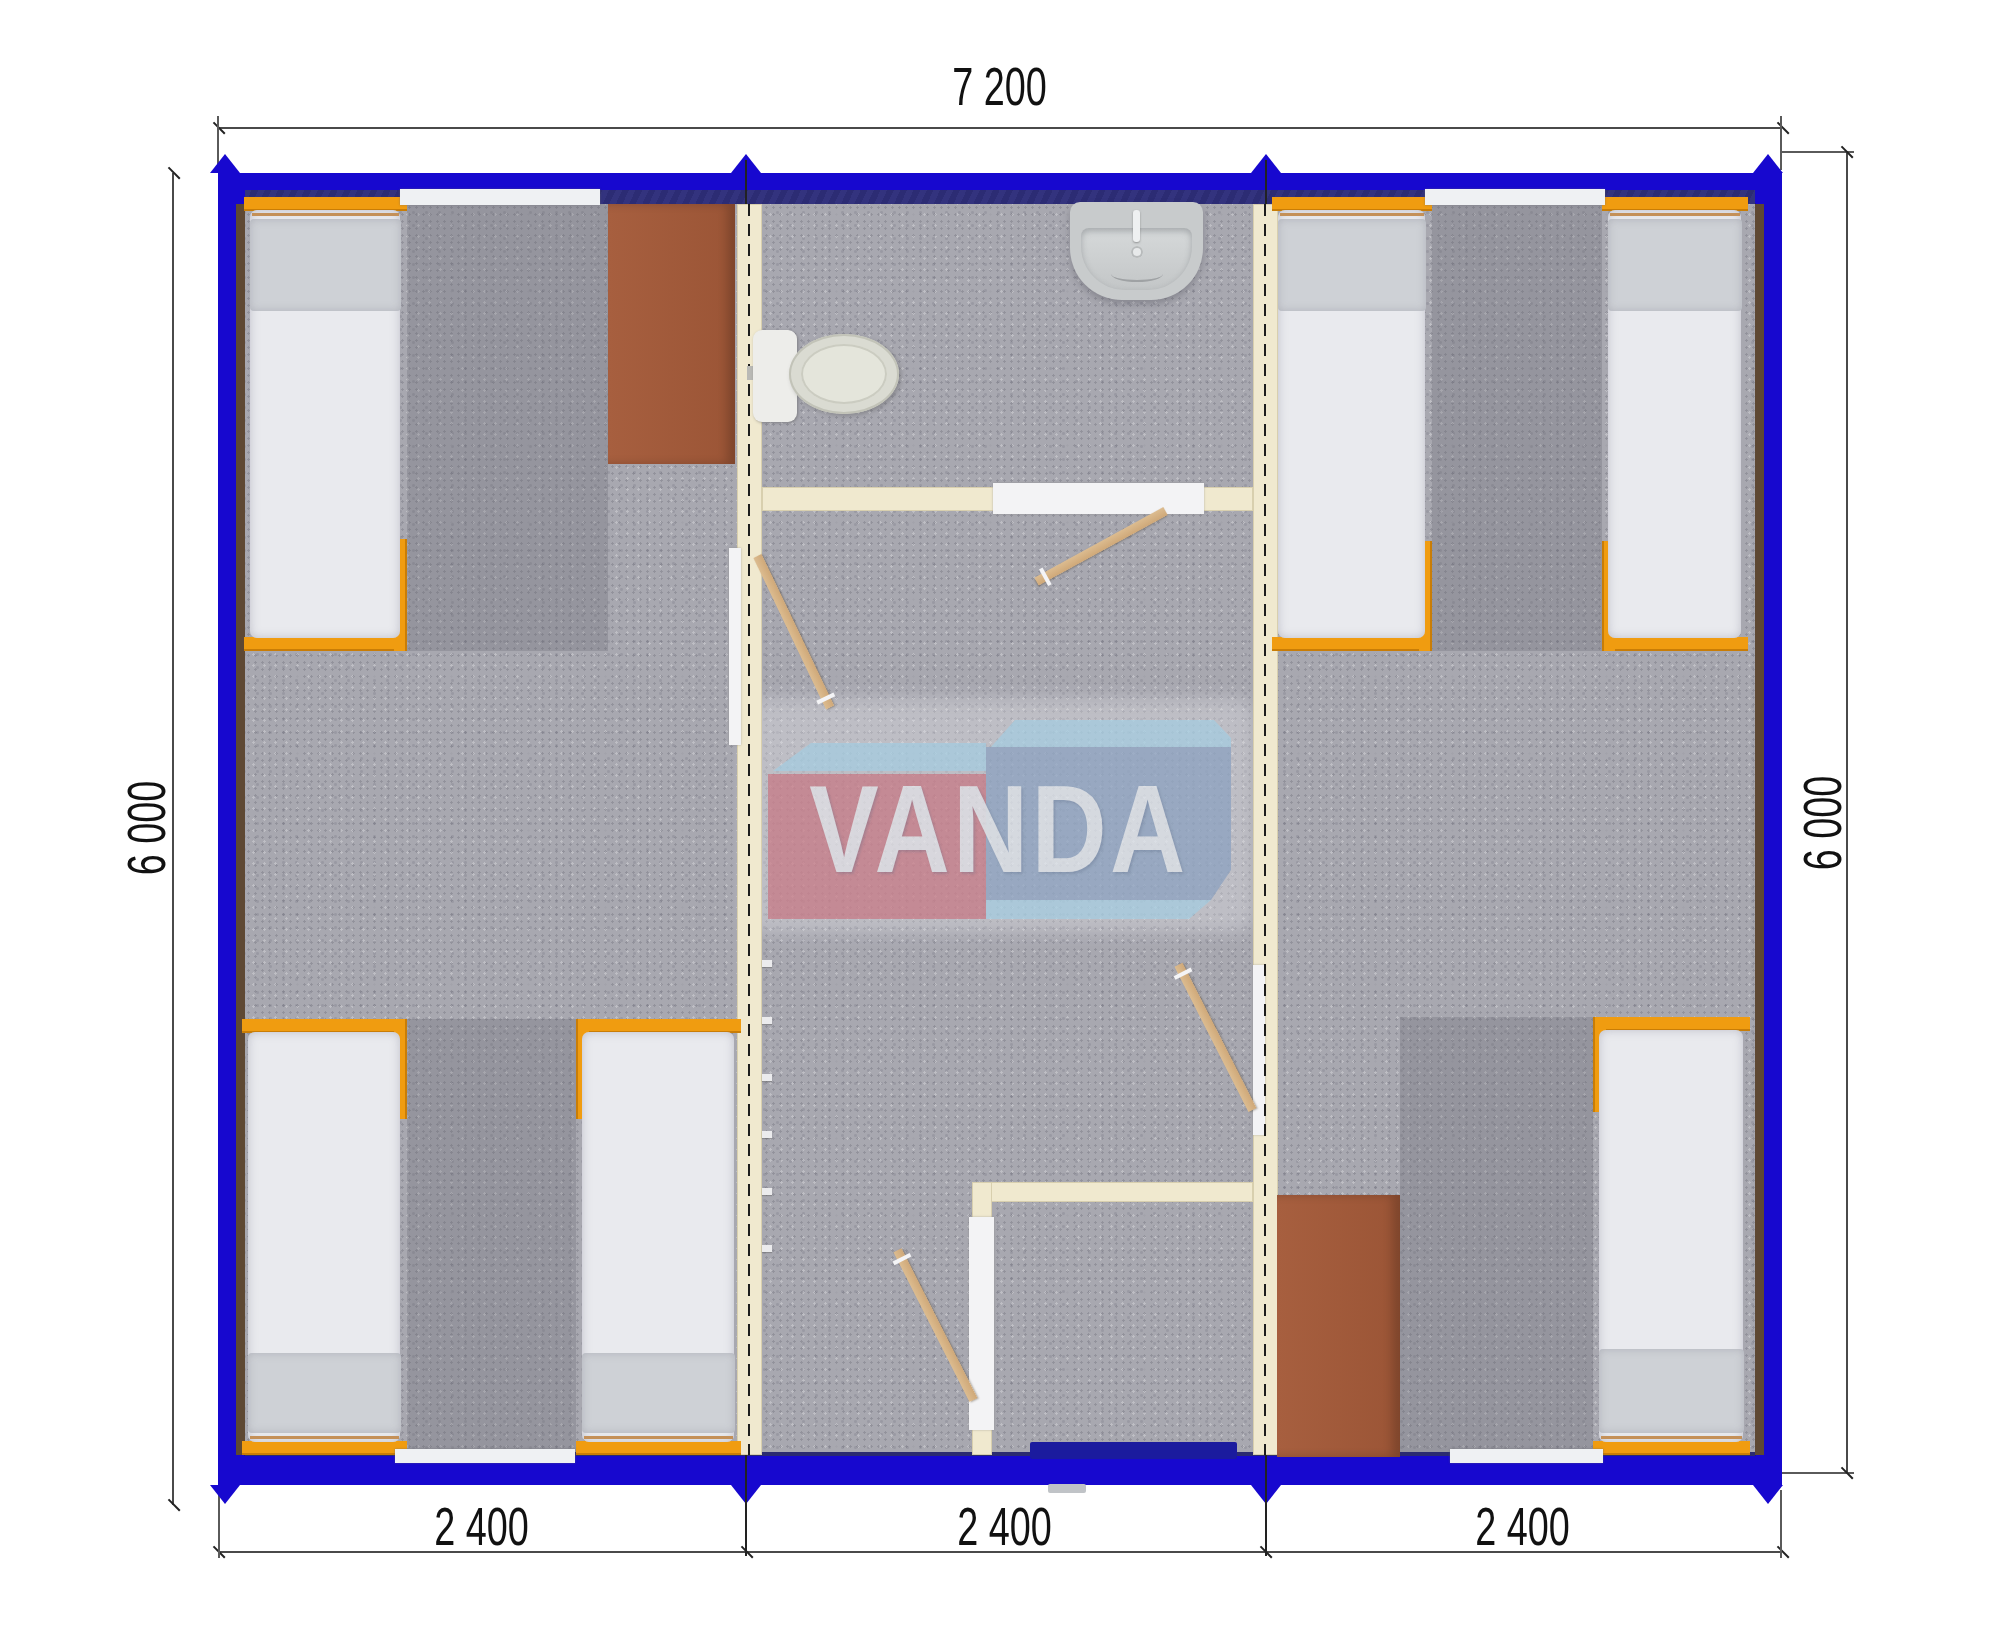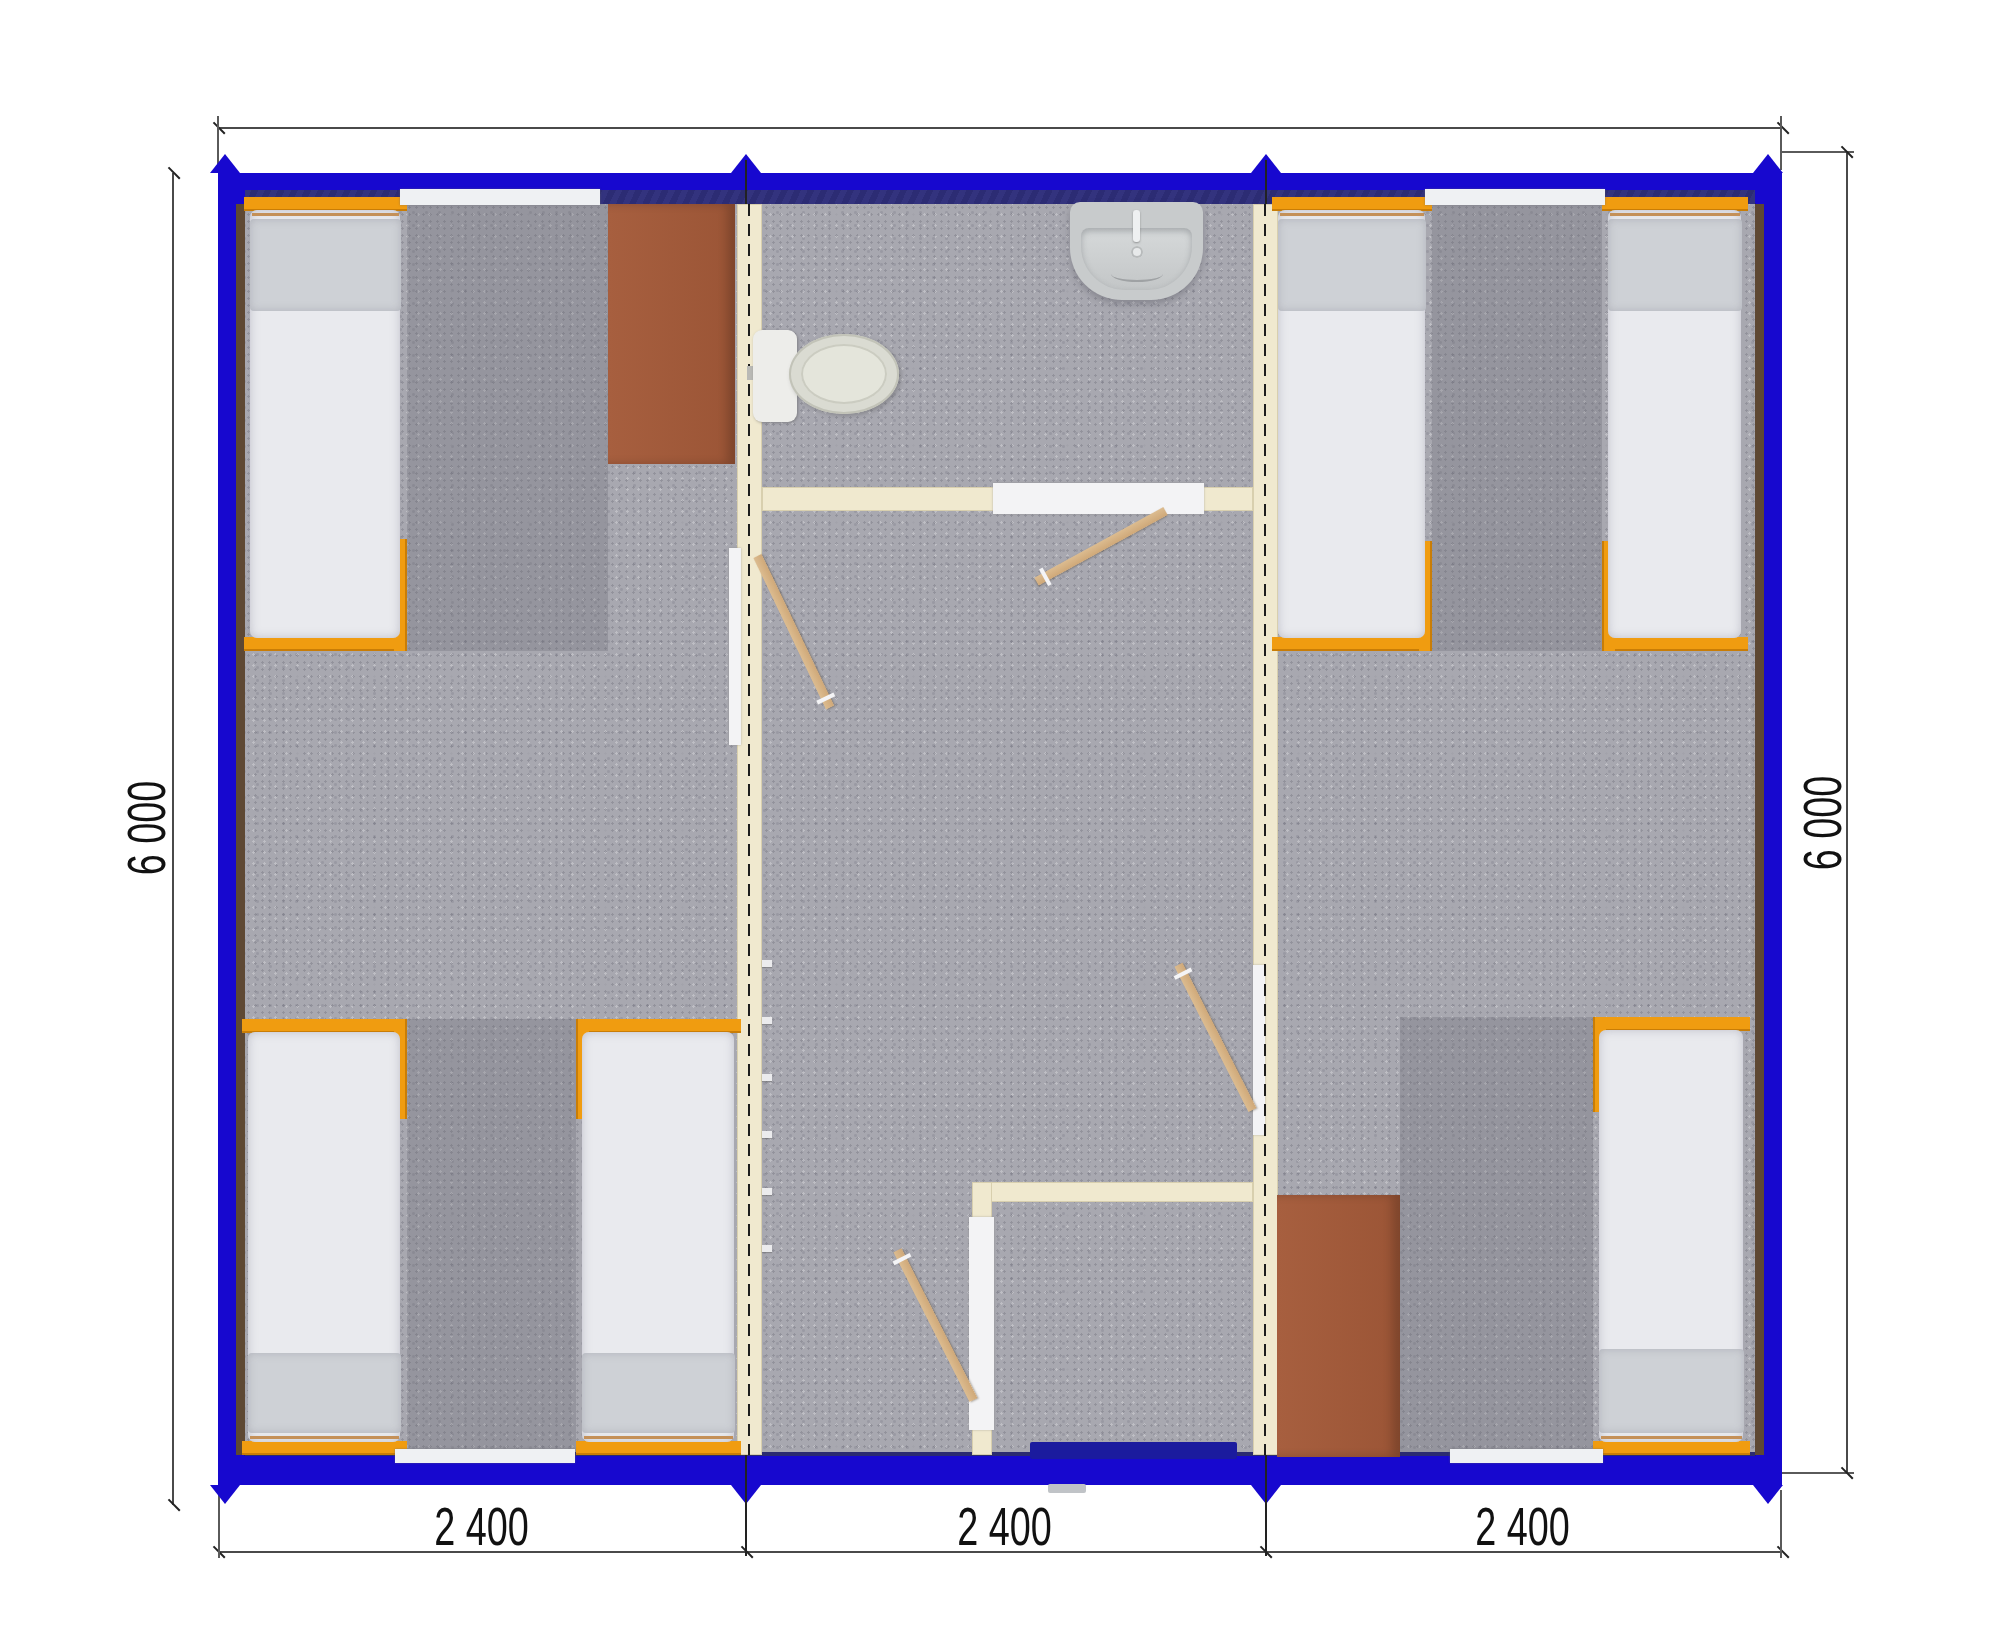--- a/index.html
+++ b/index.html
@@ -103,20 +103,22 @@
   .lg-blue-bot{clip-path:polygon(228px 188px,453px 188px,431px 207px,228px 207px);background:#a9d3e8;}
   .logo .word{position:absolute;left:0;right:0;top:46px;text-align:center;font-size:124px;font-weight:700;
       letter-spacing:4px;color:rgba(234,238,242,.93);transform:scaleX(.84);transform-origin:center;
       text-shadow:2px 2px 3px rgba(60,80,120,.25);}
 </style>
 </head>
 <body>
 
 <div class="canvas">
 
+  <div class="dimlabel" style="left:880px;top:58px;width:240px;height:56px;line-height:56px;">
+    <span class="cond">7 200</span></div>
   <div class="dimline h" style="left:218px;top:127px;width:1564px;"></div>
   <div class="tick" style="left:211px;top:127px;"></div>
   <div class="tick" style="left:1775px;top:127px;"></div>
   <div class="extline v" style="left:217px;top:116px;height:54px;"></div>
   <div class="extline v" style="left:1780px;top:116px;height:54px;"></div>
 
   <div class="dimlabel rot" style="left:146px;top:828px;">
     <span class="cond">6 000</span></div>
   <div class="dimline v" style="left:172px;top:173px;height:1332px;"></div>
   <div class="tick" style="left:166px;top:172px;"></div>
@@ -164,20 +166,29 @@
   <div class="module-arrow down" style="left:210px;top:1485px;"></div>
   <div class="module-arrow down" style="left:731px;top:1485px;"></div>
   <div class="module-arrow down" style="left:1251px;top:1485px;"></div>
   <div class="module-arrow down" style="left:1753px;top:1485px;"></div>
 
   <div class="jointline" style="left:745px;top:160px;height:46px;"></div>
   <div class="jointline" style="left:1265px;top:160px;height:46px;"></div>
   <div class="jointline" style="left:745px;top:1455px;height:101px;"></div>
   <div class="jointline" style="left:1265px;top:1455px;height:101px;"></div>
 
+  <div class="logo">
+    <div class="halo"></div>
+    <div class="face lg-red-top"></div>
+    <div class="face lg-red"></div>
+    <div class="face lg-blue-top"></div>
+    <div class="face lg-blue"></div>
+    <div class="face lg-blue-bot"></div>
+    <div class="word">VANDA</div>
+  </div>
 
   <div class="wall-cream" style="left:737px;top:204px;width:25px;height:1251px;"></div>
   <div class="door-overlay" style="left:729px;top:548px;width:12px;height:197px;"></div>
   <div class="dashline" style="left:748px;top:204px;height:1251px;"></div>
   <div class="stud" style="left:762px;top:960px;"></div>
   <div class="stud" style="left:762px;top:1017px;"></div>
   <div class="stud" style="left:762px;top:1074px;"></div>
   <div class="stud" style="left:762px;top:1131px;"></div>
   <div class="stud" style="left:762px;top:1188px;"></div>
   <div class="stud" style="left:762px;top:1245px;"></div>

